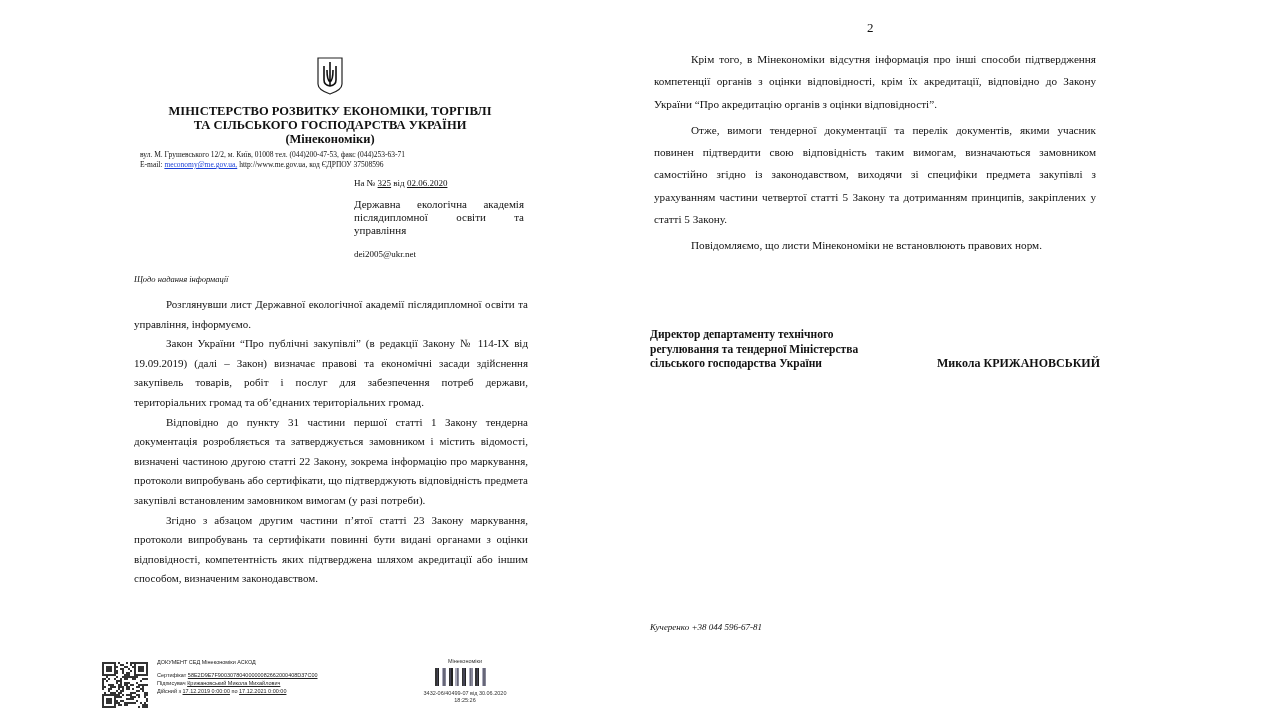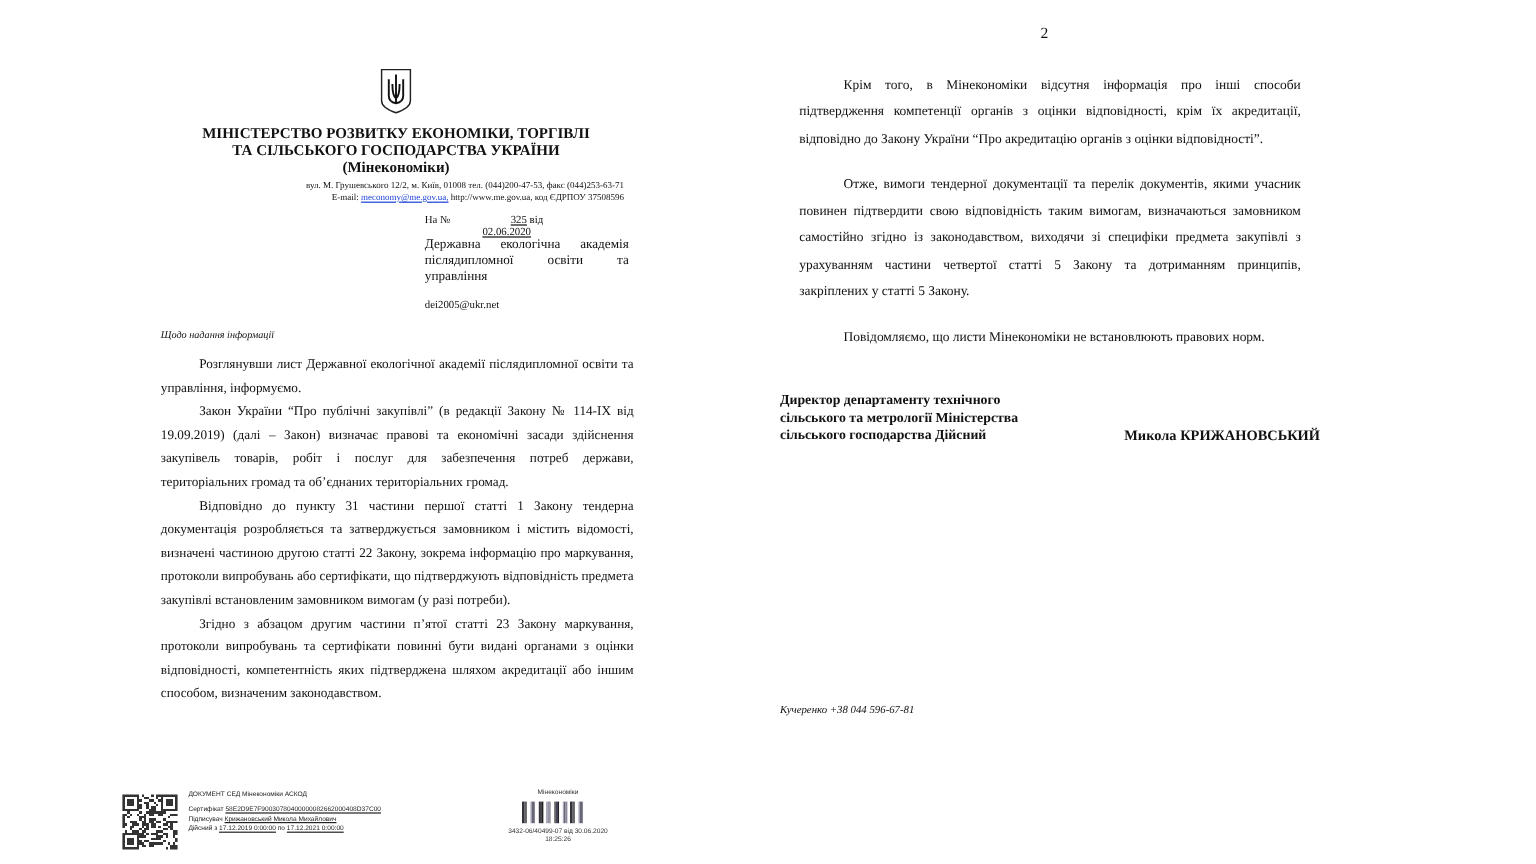--- a/index.html
+++ b/index.html
@@ -8,25 +8,25 @@
     font-family:"Liberation Serif","DejaVu Serif",serif; color:#111;
   }
   .page { position:absolute; }
   #page1 { left:100px; top:12px; width:440px; height:720px; }
   #page2 { left:645px; top:0; width:460px; height:720px; }
 
   .emblem { position:absolute; left:216px; top:44px; width:28px; height:40px; }
   .ministry { position:absolute; left:60px; top:92px; width:340px; text-align:center;
     font-weight:bold; font-size:12.5px; line-height:14px; }
   .ministry .abbr { display:block; }
-  .address { position:absolute; left:40px; top:138px; width:380px; text-align:right;
+  .address { position:absolute; left:40px; top:138px; width:380px; text-align:left;
     font-size:7.5px; line-height:10px; }
   .address a { color:#1a3fd6; text-decoration:underline;margin-top:28px; }
   .ref { position:absolute; left:254px; top:166px; font-size:9px; }
-  .ref u { text-decoration:underline;margin-left:48px; }
+  .ref u { text-decoration:underline; }
   .recipient { position:absolute; left:254px; top:186px; width:170px; font-size:11px;
     line-height:13px; text-align:justify; text-align-last:left; }
   .recipient-email { position:absolute; left:254px; top:237px; font-size:9px; }
   .subject { position:absolute; left:34px; top:262px; font-size:8.5px; font-style:italic; }
 
   .body1 { position:absolute; left:34px; top:283px; width:394px; font-size:11px; line-height:19.6px;
     text-align:justify; }
   .body1 p { margin:0; text-indent:32px; }
 
   .footer-qr { position:absolute; left:2px; top:650px; width:46px; height:46px; }
@@ -35,25 +35,25 @@
   .footer-sed .title { margin-bottom:5px; }
   .footer-sed u { text-decoration:underline; }
   .barcode-block { position:absolute; left:320px; top:646px; width:90px; text-align:center;
     font-family:"Liberation Sans","DejaVu Sans",sans-serif; font-size:5.5px; color:#333; line-height:7px; }
   .barcode { width:60px; height:18px; margin:3px auto 4px auto; display:flex; }
   .barcode span { display:block; height:100%; }
 
   .page-num { position:absolute; left:222px; top:20px; font-size:13px; }
   .body2 { position:absolute; left:5px; top:44px; width:450px; font-size:11.2px; line-height:22.3px;
     text-align:justify; }
-  .body2 p { margin:16px; text-indent:37px; }
+  .body2 p { margin:4px; text-indent:37px; }
   .signature { position:absolute; left:5px; top:299px; width:450px; font-weight:bold; font-size:11.5px; line-height:14.5px; }
   .signature .pos { width:260px;margin-top:28px; }
   .signature .name { position:absolute; right:0; bottom:0; font-size:12px; }
-  .executor { position:absolute; left:5px; top:586px; font-size:9px; font-style:italic; }
+  .executor { position:absolute; left:5px; top:622px; font-size:9px; font-style:italic; }
 </style>
 </head>
 <body>
 
 <div class="page" id="page1">
   <svg class="emblem" viewBox="0 0 28 40">
     <path d="M2 2 H26 V28 Q26 34 14 38 Q2 34 2 28 Z" fill="none" stroke="#222" stroke-width="1.2"></path>
     <path d="M14 6 L14 30 M8 10 L8 24 Q8 29 14 30 Q20 29 20 24 L20 10 M11 14 Q11 24 14 26 Q17 24 17 14" fill="none" stroke="#111" stroke-width="1.6"></path>
   </svg>
 
@@ -413,19 +413,19 @@
 <div class="page" id="page2">
   <div class="page-num">2</div>
   <div class="body2">
     <p>Крім того, в Мінекономіки відсутня інформація про інші способи підтвердження компетенції органів з оцінки відповідності, крім їх акредитації, відповідно до Закону України “Про акредитацію органів з оцінки відповідності”.</p>
     <p>Отже, вимоги тендерної документації та перелік документів, якими учасник повинен підтвердити свою відповідність таким вимогам, визначаються замовником самостійно згідно із законодавством, виходячи зі специфіки предмета закупівлі з урахуванням частини четвертої статті 5 Закону та дотриманням принципів, закріплених у статті 5 Закону.</p>
     <p>Повідомляємо, що листи Мінекономіки не встановлюють правових норм.</p>
   </div>
   <div class="signature">
     <div class="pos">
       <div>Директор департаменту технічного</div>
-      <div>сільського та метрології Міністерства</div>
-      <div>сільського господарства Дійсний</div>
+      <div>регулювання та тендерної Міністерства</div>
+      <div>сільського господарства України</div>
     </div>
     <div class="name">Микола КРИЖАНОВСЬКИЙ</div>
   </div>
   <div class="executor">Кучеренко +38 044 596-67-81</div>
 </div>
 
 </body></html>

